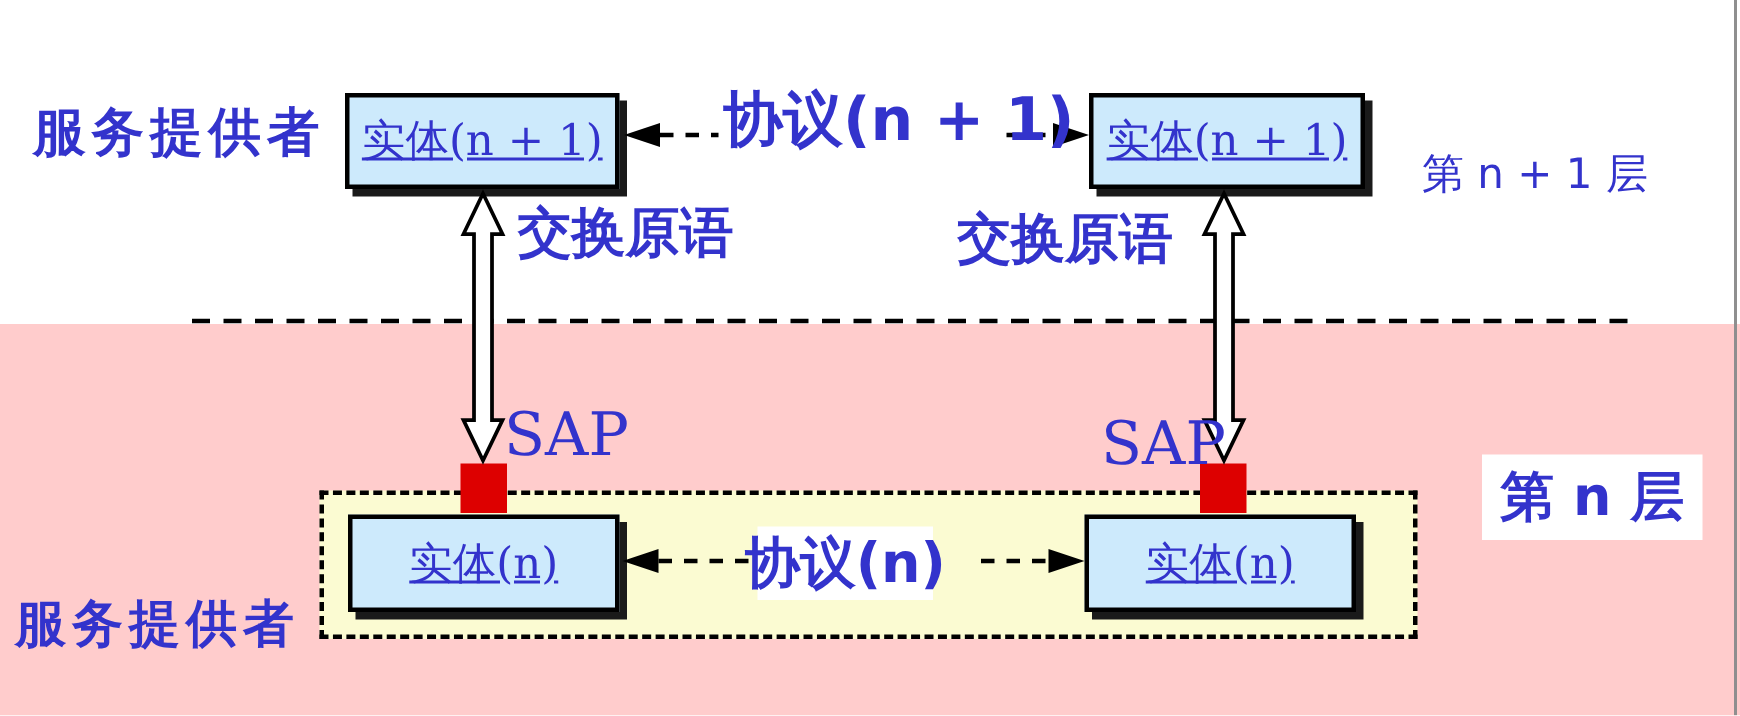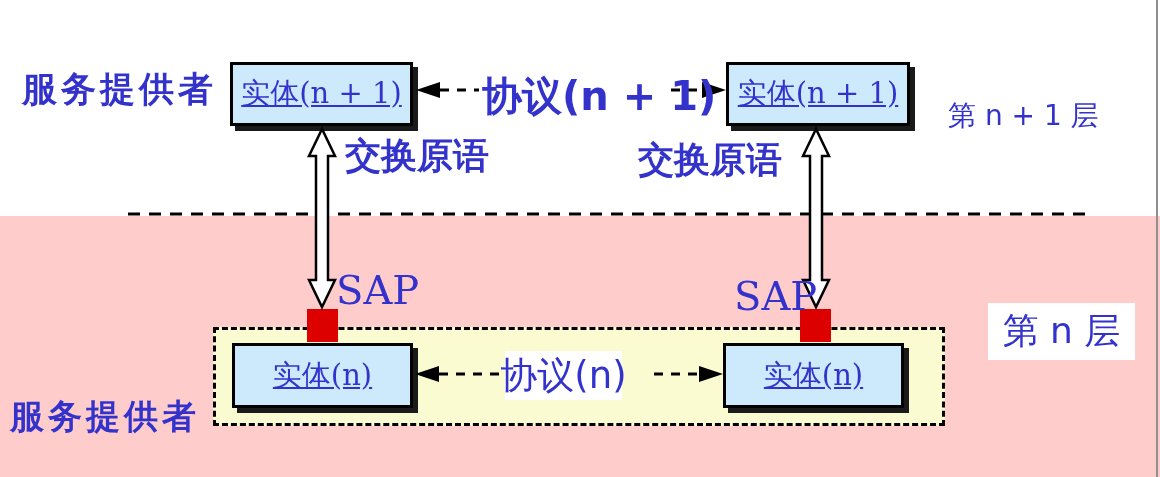--- a/index.html
+++ b/index.html
@@ -40,29 +40,29 @@
   .entity-box.bottom-left{left:232px;top:343px;width:181px;height:65px;}
   .entity-box.bottom-right{left:723px;top:343px;width:181px;height:65px;}
   svg.linework{position:absolute;left:0;top:0;z-index:4;pointer-events:none;}
   .lbl{
     position:absolute;color:var(--blue-text);z-index:5;white-space:nowrap;
     font-weight:bold;line-height:1.1;
   }
   .lbl.service-user{left:22px;top:70px;font-size:35px;letter-spacing:4px;}
   .lbl.service-provider{left:10px;top:358px;font-size:34px;letter-spacing:4px;margin-top:40px;}
   .lbl.layer-n1{left:948px;top:101px;font-size:28px;font-weight:normal;}
-  .lbl.protocol-n1{left:482px;top:74px;font-size:40px;}
+  .lbl.protocol-n1{left:482px;top:58px;font-size:40px;}
   .lbl.primitive-left{left:345px;top:136px;font-size:36px;}
   .lbl.primitive-right{left:638px;top:140px;font-size:36px;}
   .lbl.sap{font-family:"DejaVu Serif","Liberation Serif",serif;font-weight:normal;font-size:40px;}
   .lbl.sap-left{left:336px;top:268px;}
   .lbl.sap-right{left:734px;top:274px;}
   .white-tag{
     position:absolute;background:#ffffff;color:var(--blue-text);z-index:5;
-    display:flex;align-items:center;justify-content:center;font-weight:normal;white-space:nowrap;
+    display:flex;align-items:center;justify-content:center;font-weight:bold;white-space:nowrap;
   }
   .white-tag.protocol-n{left:505px;top:351px;width:117px;height:49px;font-size:37px;}
   .white-tag.layer-n{left:988px;top:303px;width:147px;height:57px;font-size:36px;}
   .right-edge{
     position:absolute;left:1156px;top:0;width:2px;height:477px;
     background:var(--edge-gray);z-index:6;
   }
 </style>
 </head>
 <body>

